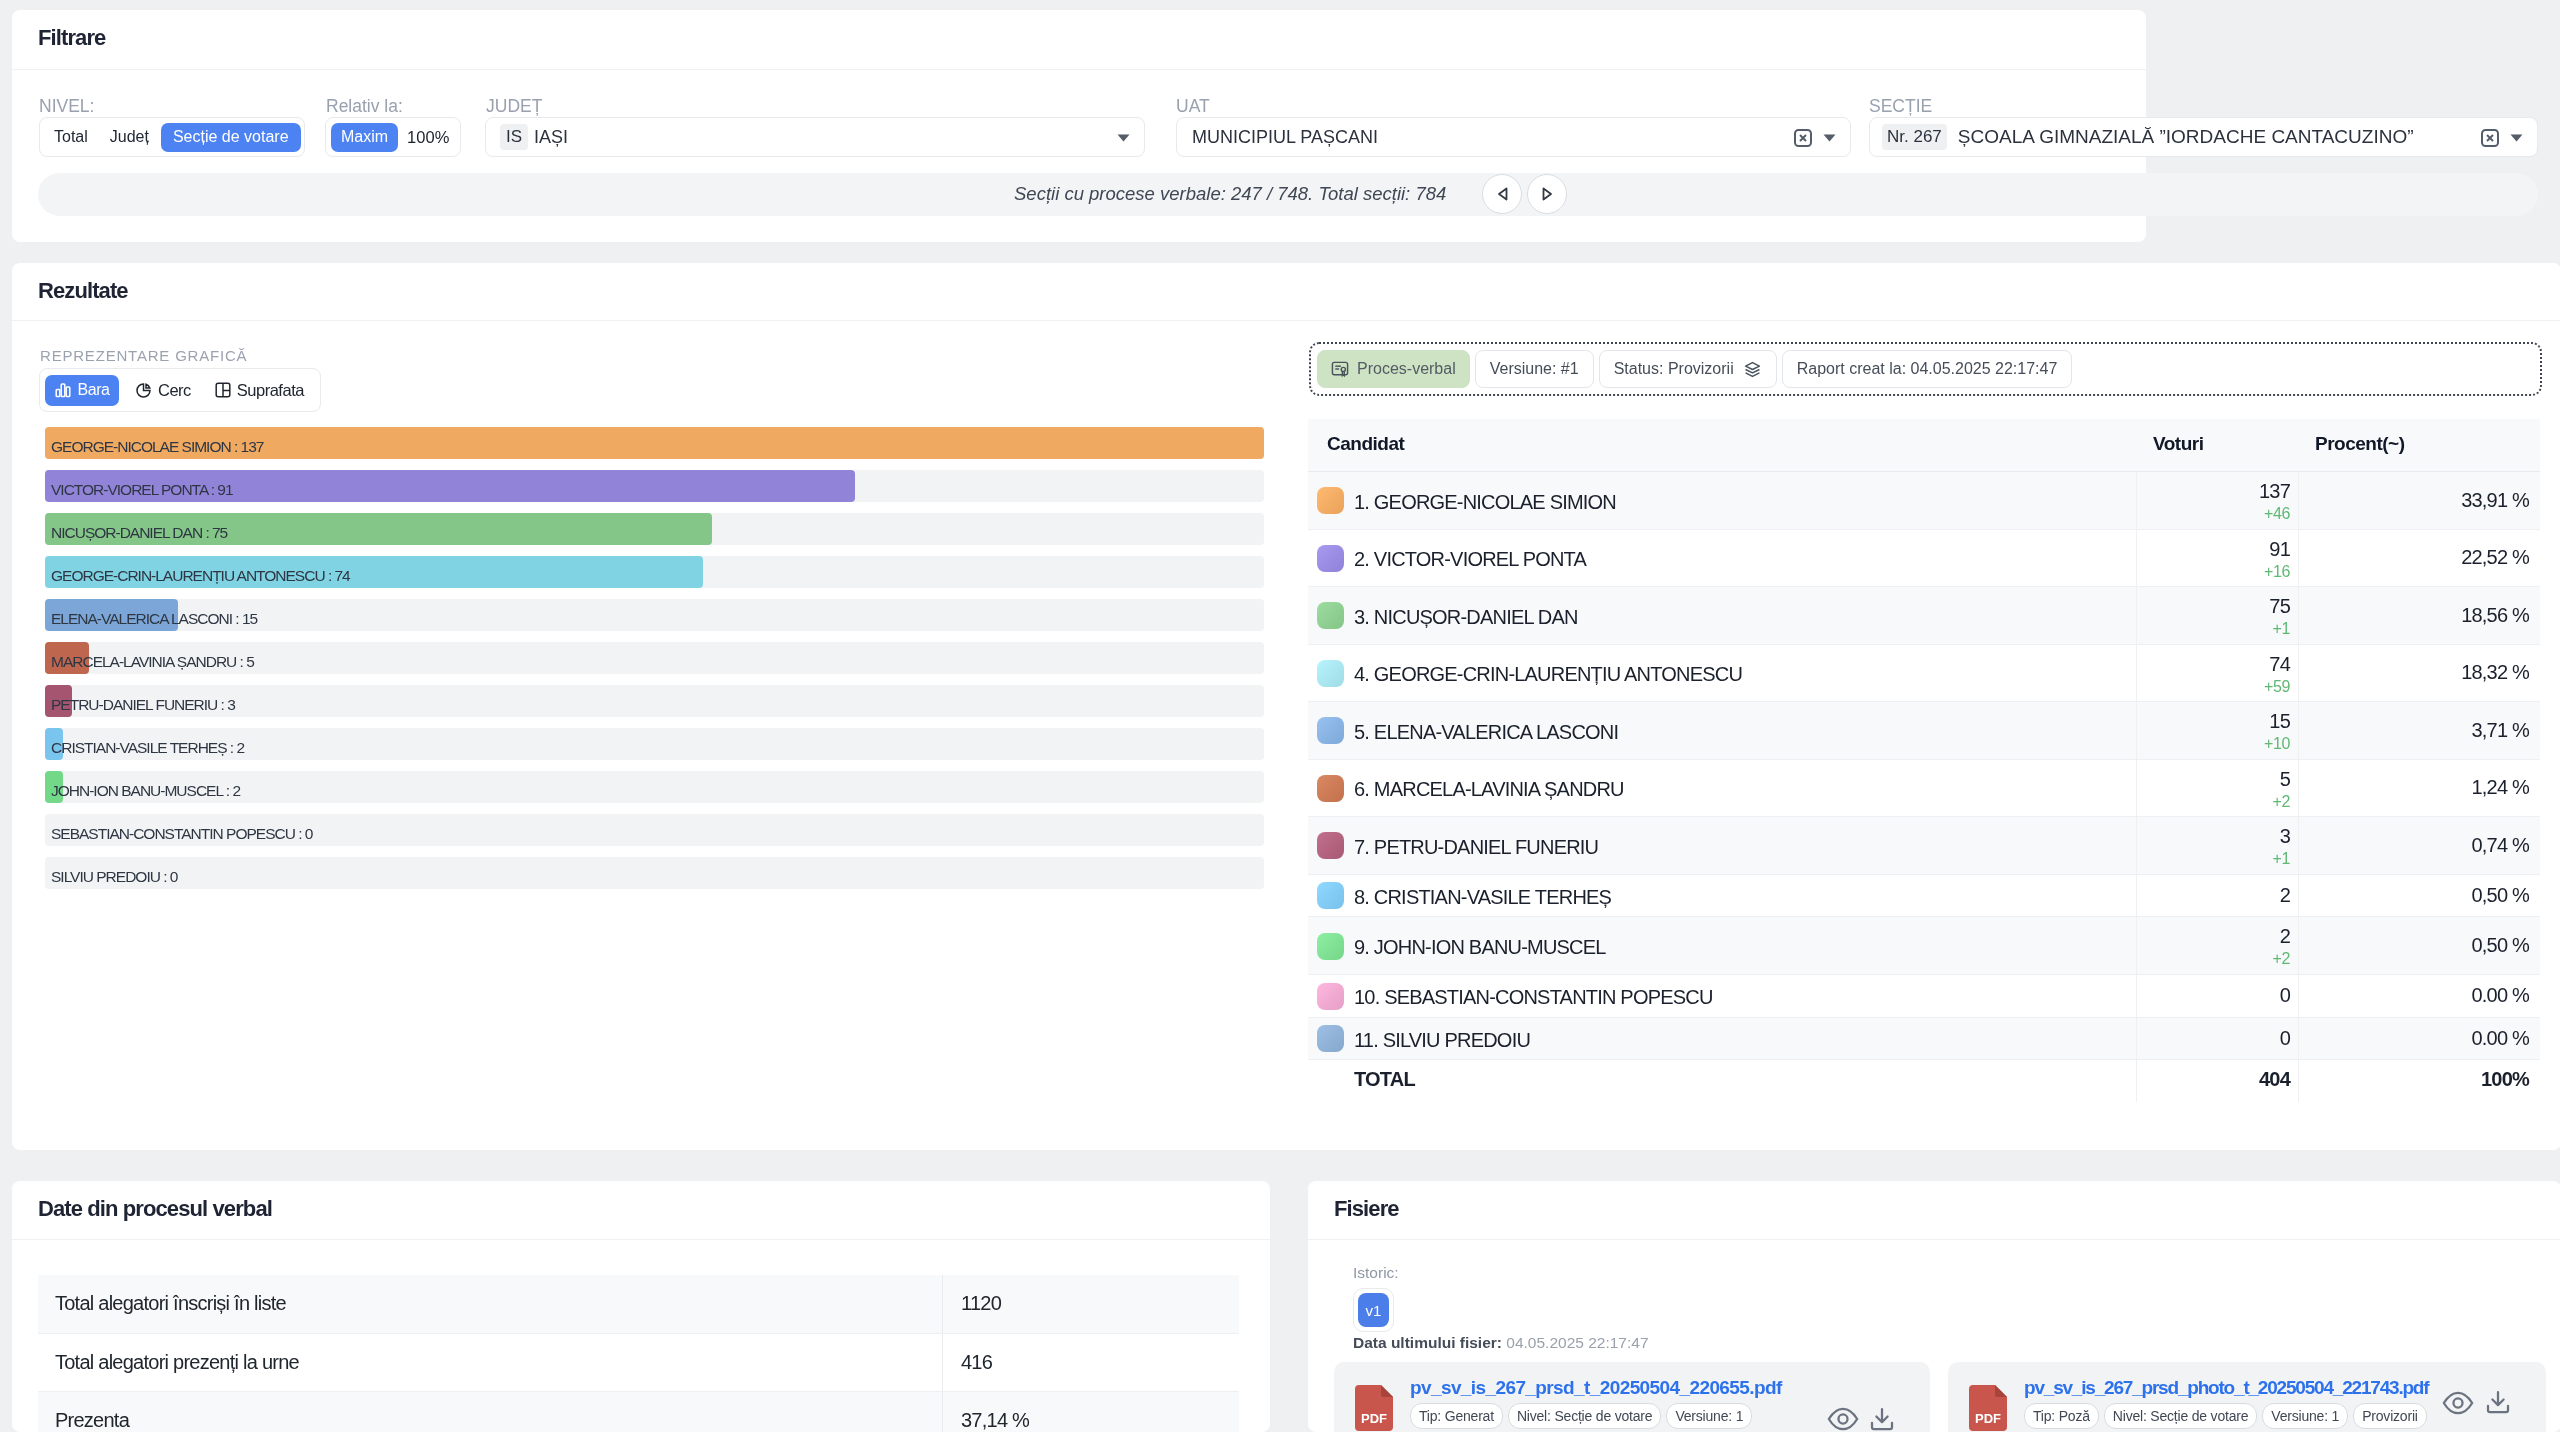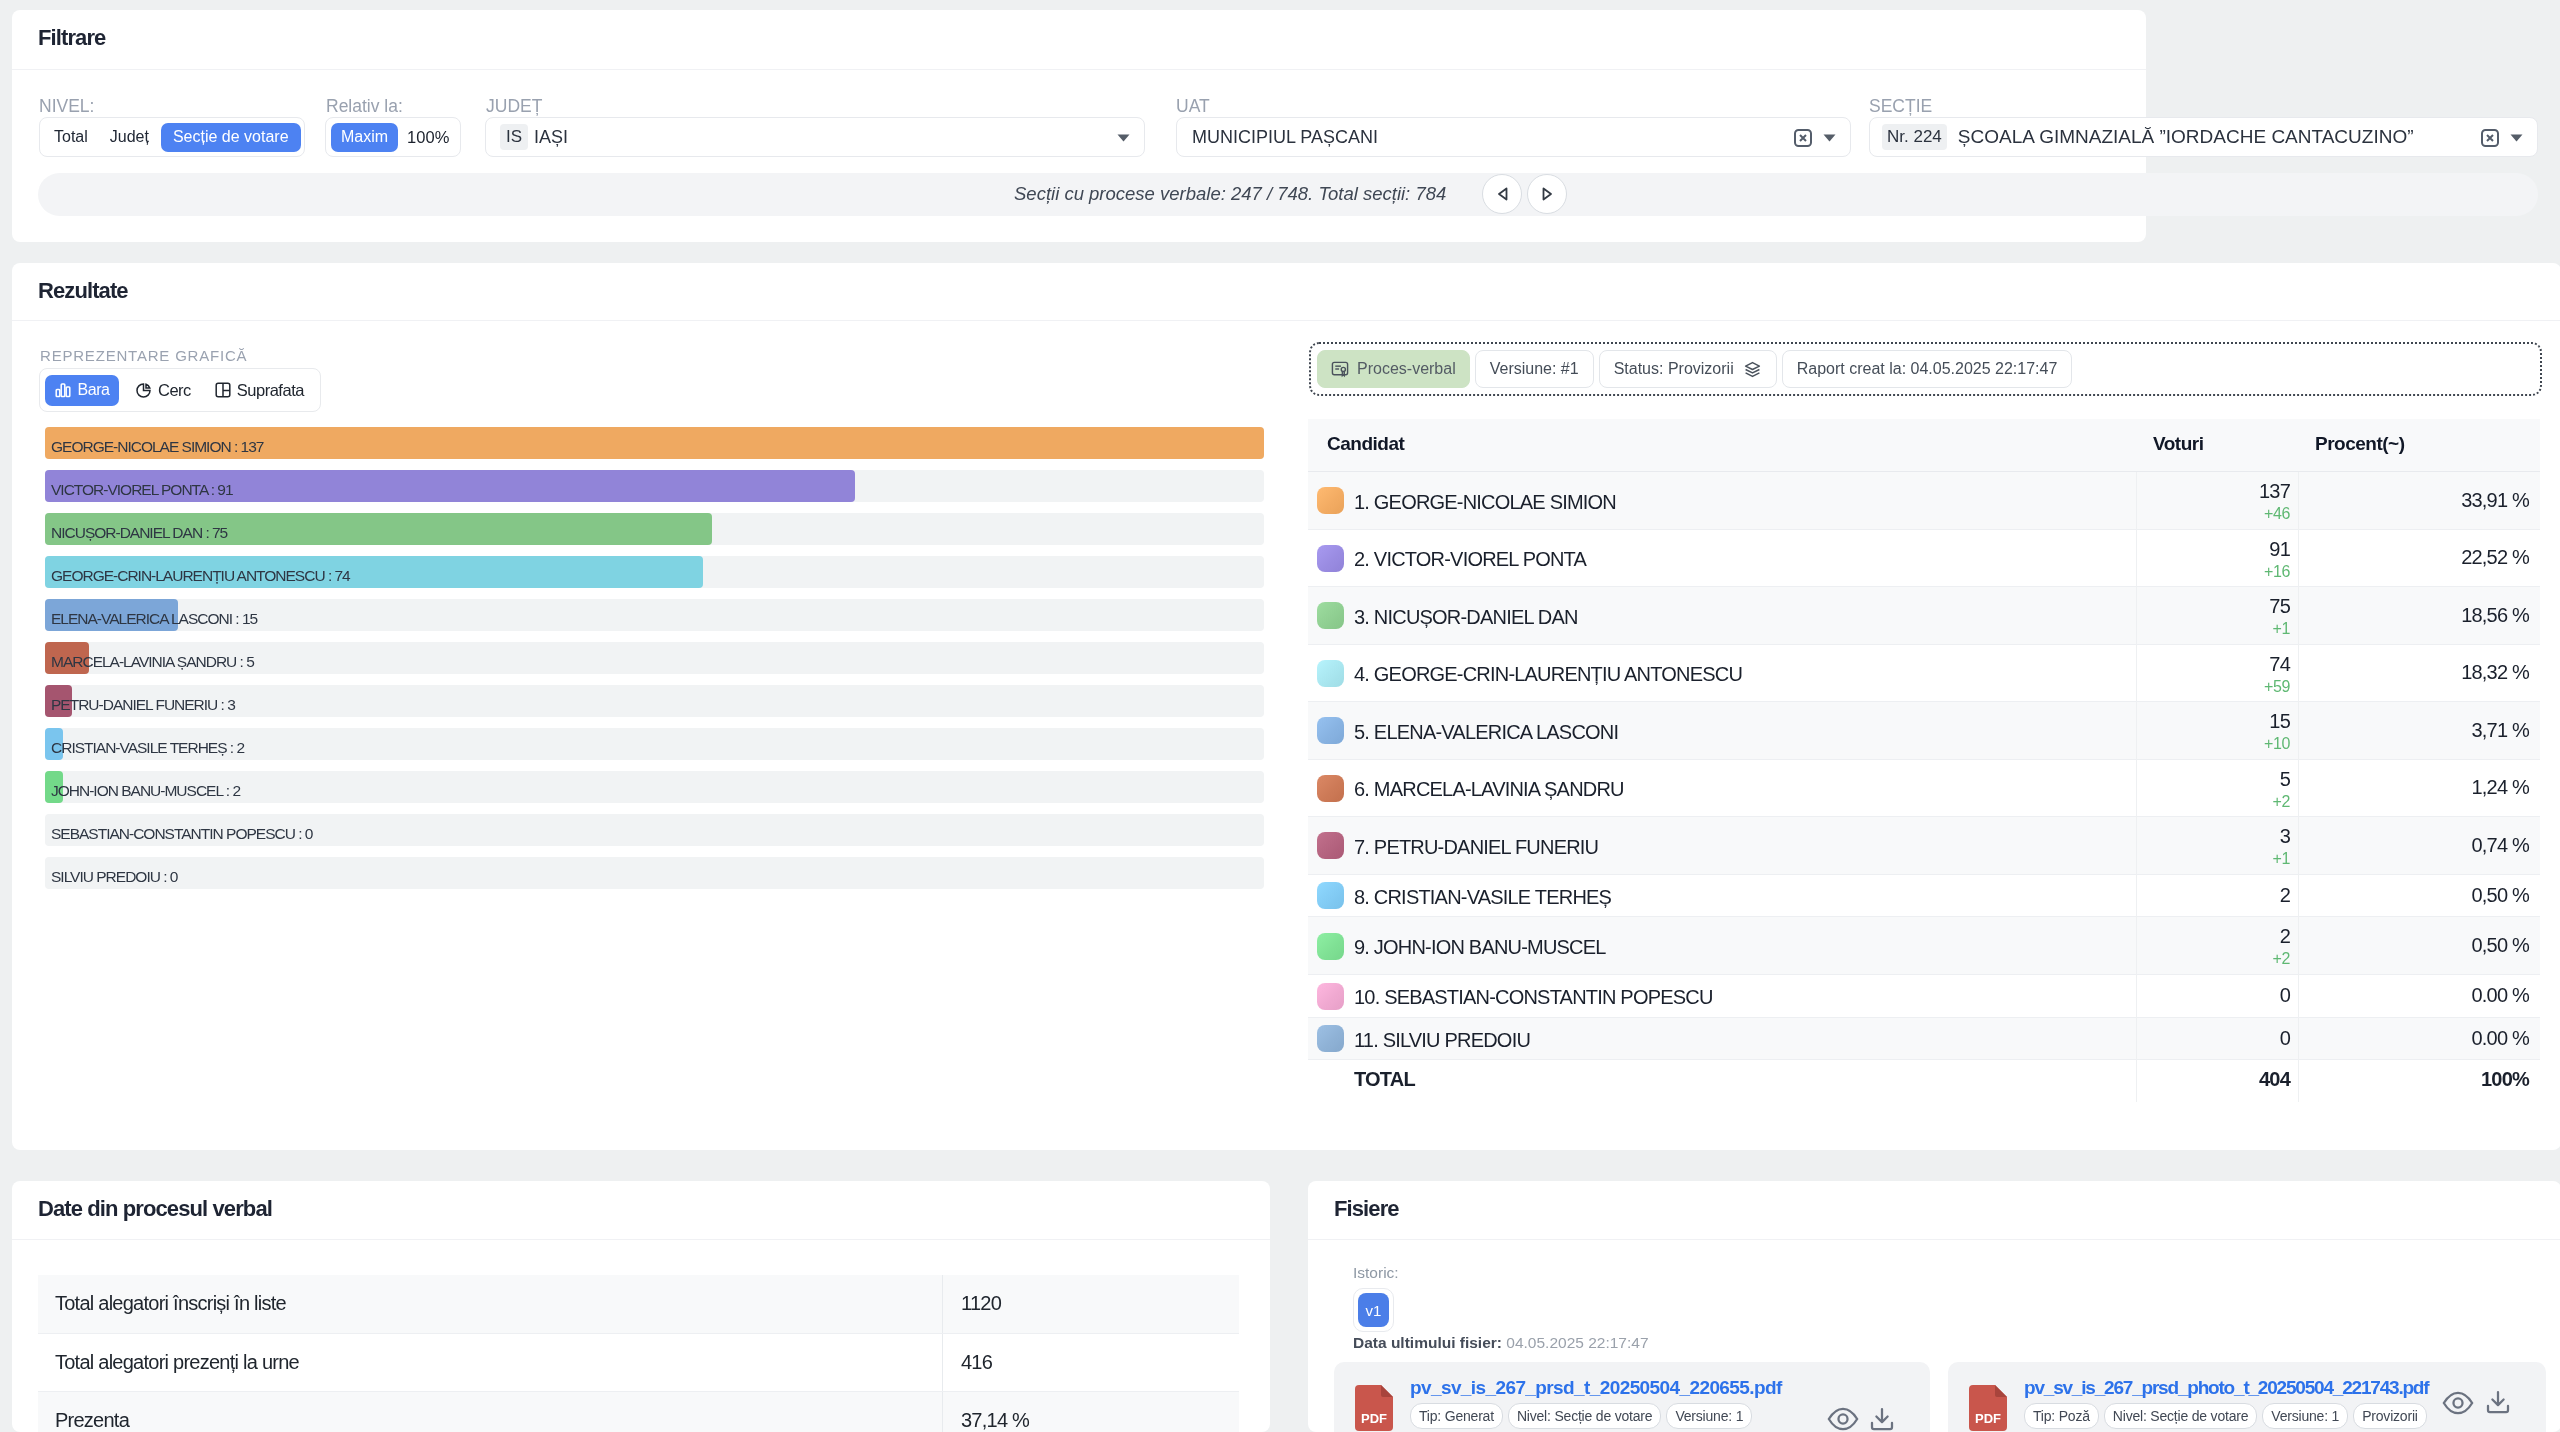--- a/index.html
+++ b/index.html
@@ -50,21 +50,21 @@
     <span style="font-size:18px; color:#2b323e;">MUNICIPIUL PAȘCANI</span>
     <svg style="position:absolute; right:38px; top:11px;" width="18" height="18" viewBox="0 0 18 18">
         <rect x="1" y="1" width="16" height="16" rx="3.5" fill="none" stroke="#545d6b" stroke-width="2"></rect>
         <path d="M6 6 L12 12 M12 6 L6 12" stroke="#545d6b" stroke-width="2"></path>
       </svg>
     <svg style="position:absolute; right:14px; top:16px;" width="13" height="8" viewBox="0 0 13 8">
         <path d="M0.5 0.5 L6.5 7.5 L12.5 0.5 Z" fill="#555d68"></path>
       </svg>
   </div>
   <div class="fbox" style="left:1857px; width:669px; padding:0 12px;">
-    <span style="background:#eef0f2; border-radius:4px; padding:3px 5px; font-size:17px; color:#2b323e;">Nr. 224</span>
+    <span style="background:#eef0f2; border-radius:4px; padding:3px 5px; font-size:17px; color:#2b323e;">Nr. 267</span>
     <span style="font-size:19px; color:#2b323e; margin-left:11px;">ȘCOALA GIMNAZIALĂ ”IORDACHE CANTACUZINO”</span>
     <svg style="position:absolute; right:38px; top:11px;" width="18" height="18" viewBox="0 0 18 18">
         <rect x="1" y="1" width="16" height="16" rx="3.5" fill="none" stroke="#545d6b" stroke-width="2"></rect>
         <path d="M6 6 L12 12 M12 6 L6 12" stroke="#545d6b" stroke-width="2"></path>
       </svg>
     <svg style="position:absolute; right:14px; top:16px;" width="13" height="8" viewBox="0 0 13 8">
         <path d="M0.5 0.5 L6.5 7.5 L12.5 0.5 Z" fill="#555d68"></path>
       </svg>
   </div>
 

